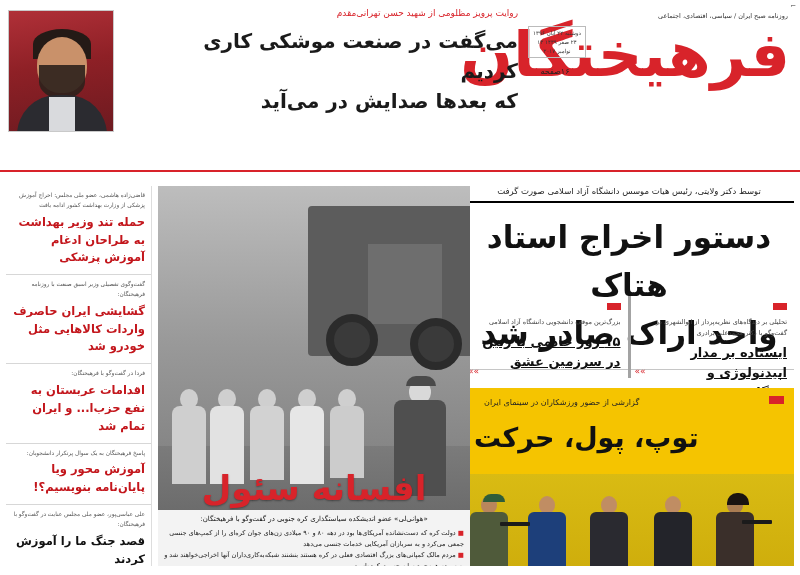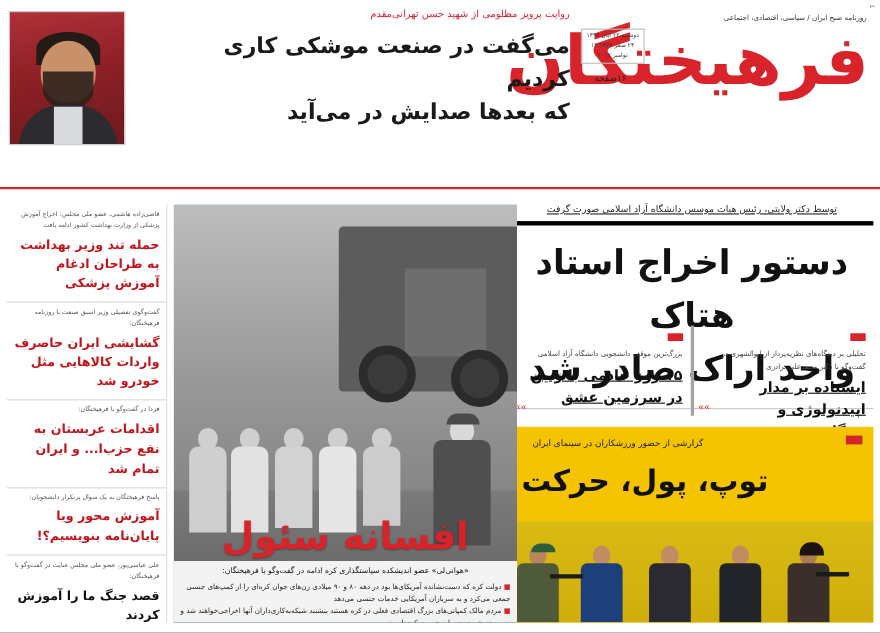--- a/index.html
+++ b/index.html
@@ -129,21 +129,21 @@
     direction: ltr; letter-spacing: .5px;
   }
 
   
   .lead-col {
     position: absolute; right: 6px; top: 186px;
     width: 330px; direction: rtl;
   }
   .lead-kicker {
     font-size: 8.5px; color: #222; text-align: center;
-    border-bottom: 4px solid #000000; padding-bottom: 5px; margin-bottom: 10px; text-decoration: underline;
+    border-bottom: 2px solid #000000; padding-bottom: 5px; margin-bottom: 10px;
   }
   .lead-head {
     font-size: 31px; font-weight: bold; color: #111;
     line-height: 1.55; text-align: center; letter-spacing: -.5px;
   }
   .lead-rule {
     margin: 12px 0 8px; height: 1px; background: #c6c6c6;
   }
 
   
@@ -213,21 +213,21 @@
   .fig5 { left: 252px; } .fig5 .torso { background: #3a2f2a; } .fig5 .head { background:#a97c52; }
   .fig5 .hair { position:absolute; left:11px; top:-3px; width:22px; height:12px; background:#1a1410; border-radius:10px 10px 0 0;}
   .gun {
     position: absolute; width: 30px; height: 4px; background: #1b1b1b; border-radius: 1px;
   }
 
   
   .photo-col {
     position: absolute; left: 158px; top: 186px;
     width: 312px; height: 380px;
-    background: #7dd3fc;
+    background: #000000;
     overflow: hidden;
   }
   .ph-sky { position: absolute; inset: 0; background: linear-gradient(180deg,#bdbdbd 0%, #9a9a9a 40%, #707070 100%); }
   .ph-truck {
     position: absolute; left: 150px; top: 20px; width: 170px; height: 150px;
     background: #5c5c5c; border-radius: 4px;
   }
   .ph-truck-cab {
     position: absolute; left: 210px; top: 58px; width: 74px; height: 80px; background: #6e6e6e;
   }
@@ -417,21 +417,21 @@
     </div>
     <div class="soldier">
       <div class="cap"></div>
       <div class="h"></div>
       <div class="b"></div>
     </div>
 
     <div class="photo-headline">افسانه سئول</div>
 
     <div class="photo-deck">
-      <div class="d-kick">«هوانی‌لی» عضو اندیشکده سیاستگذاری کره ادامه در گفت‌وگو با فرهیختگان:</div>
+      <div class="d-kick">«هوانی‌لی» عضو اندیشکده سیاستگذاری کره جنوبی در گفت‌وگو با فرهیختگان:</div>
       <div><span class="bullet">■</span> <span>دولت کره که دست‌نشانده‌ آمریکای‌ها بود در دهه ۸۰ و ۹۰ میلادی زن‌های جوان کره‌ای را از کمپ‌های جنسی جمعی می‌کرد و به سربازان آمریکایی خدمات جنسی می‌دهد</span></div>
       <div><span class="bullet">■</span> <span>مردم مالک کمپانی‌های بزرگ اقتصادی فعلی در کره هستند بنشنند شبکه‌به‌کاری‌داران آنها اخراجی‌خواهند شد و به سمعه همه‌جمع سایه حسبت کرده‌است</span></div>
 
     </div>
   </div>
 
   <div class="side-col">
     <div class="side-item">
       <div class="side-kick">قاضی‌زاده هاشمی، عضو ملی مجلس: اخراج آموزش پزشکی از وزارت بهداشت کشور ادامه یافت</div>
       <div class="side-head">حمله تند وزیر بهداشت به طراحان ادغام آموزش پزشکی</div>

